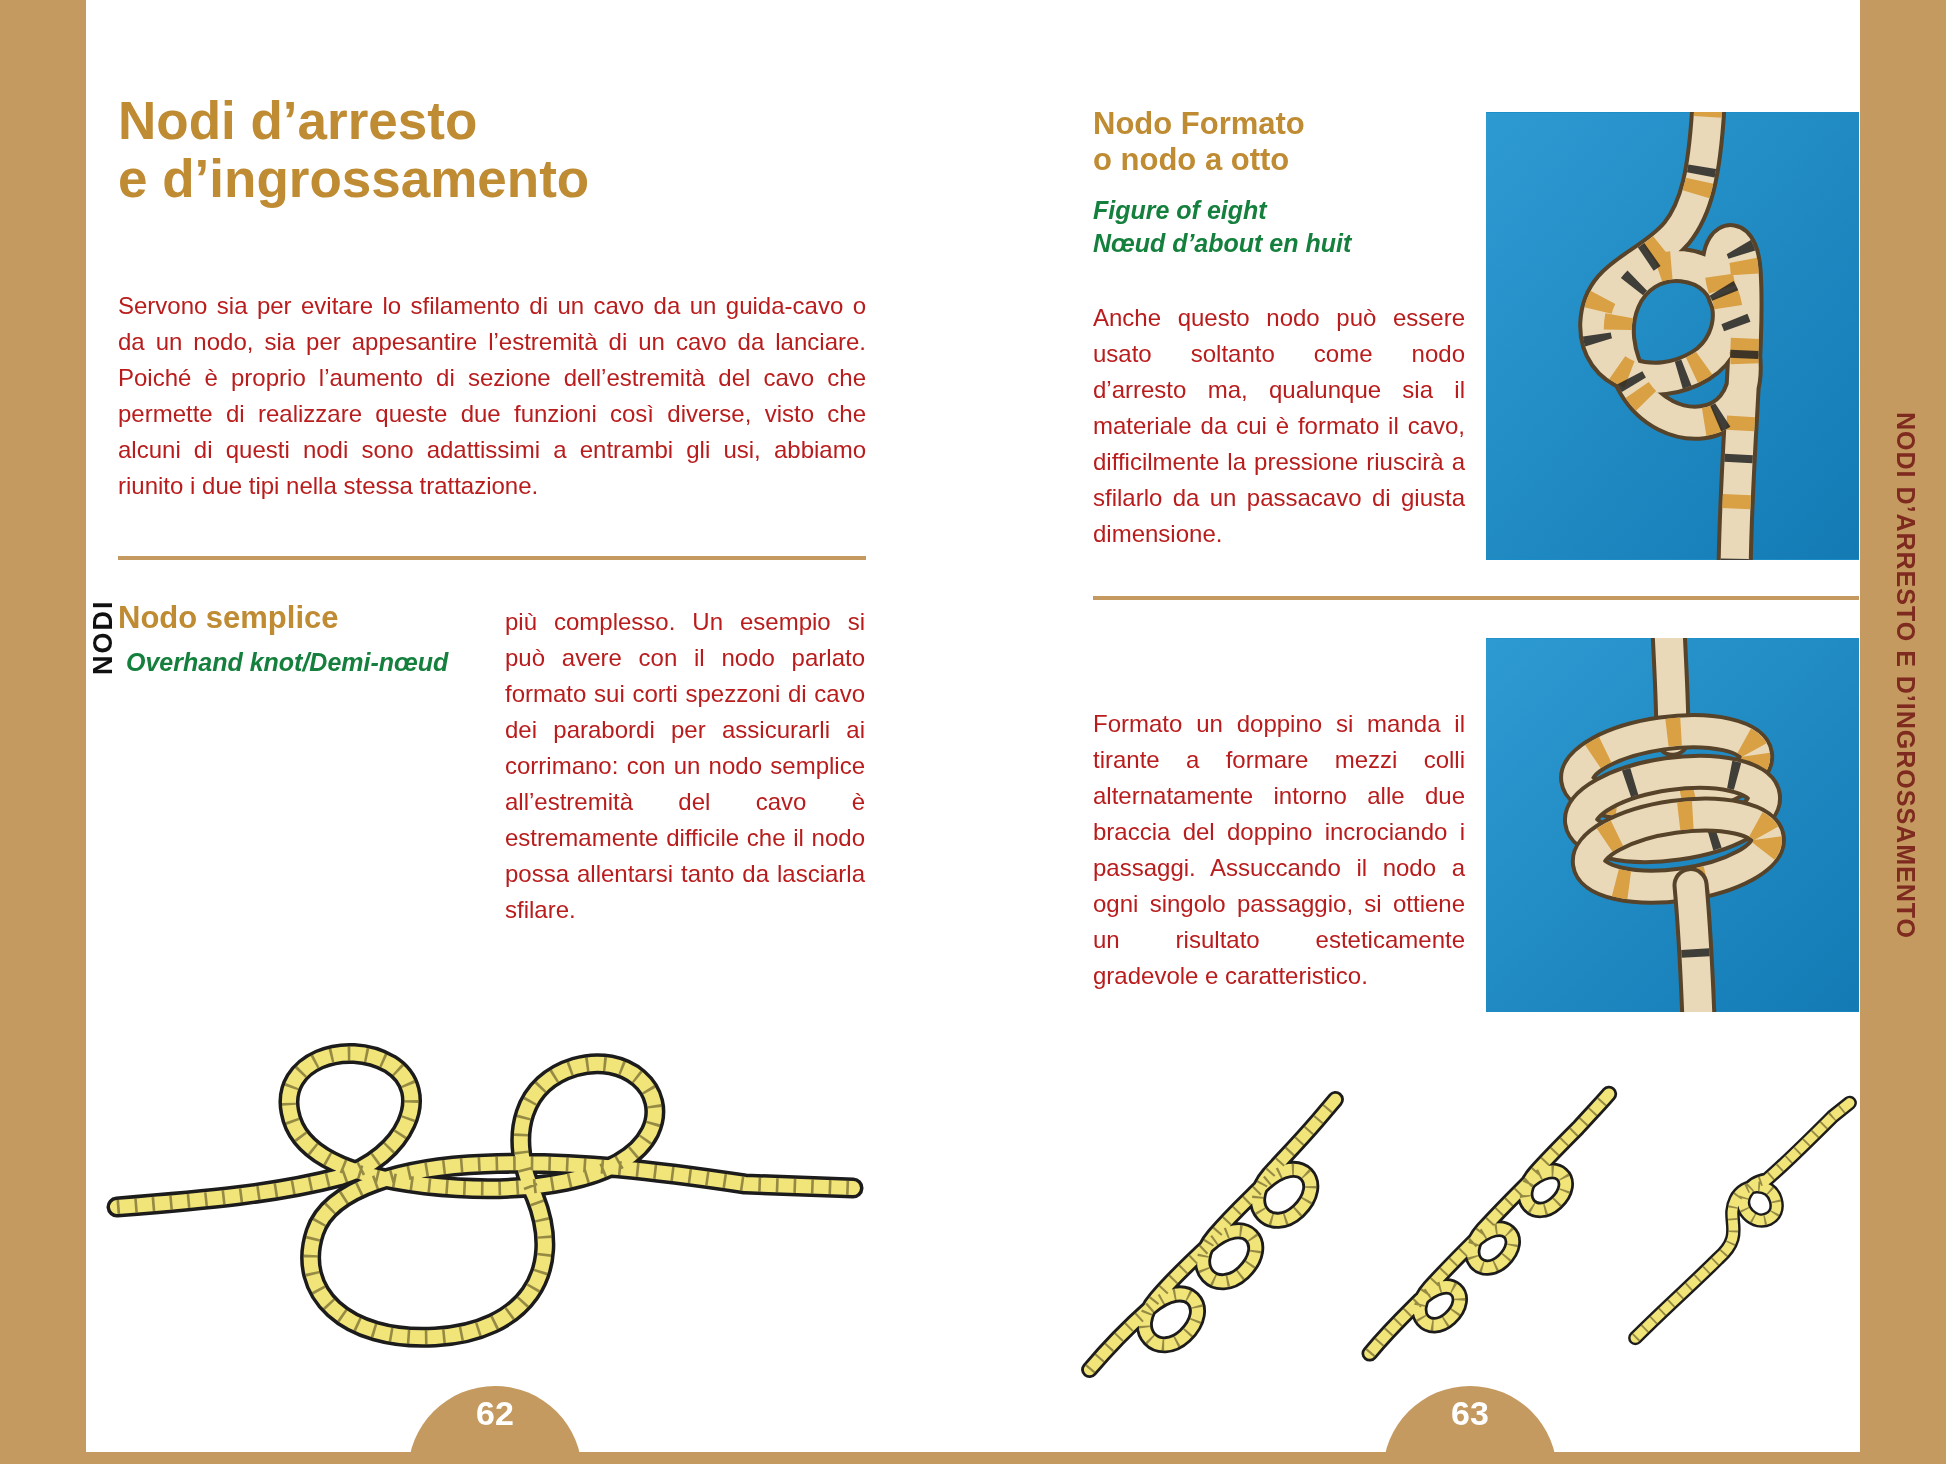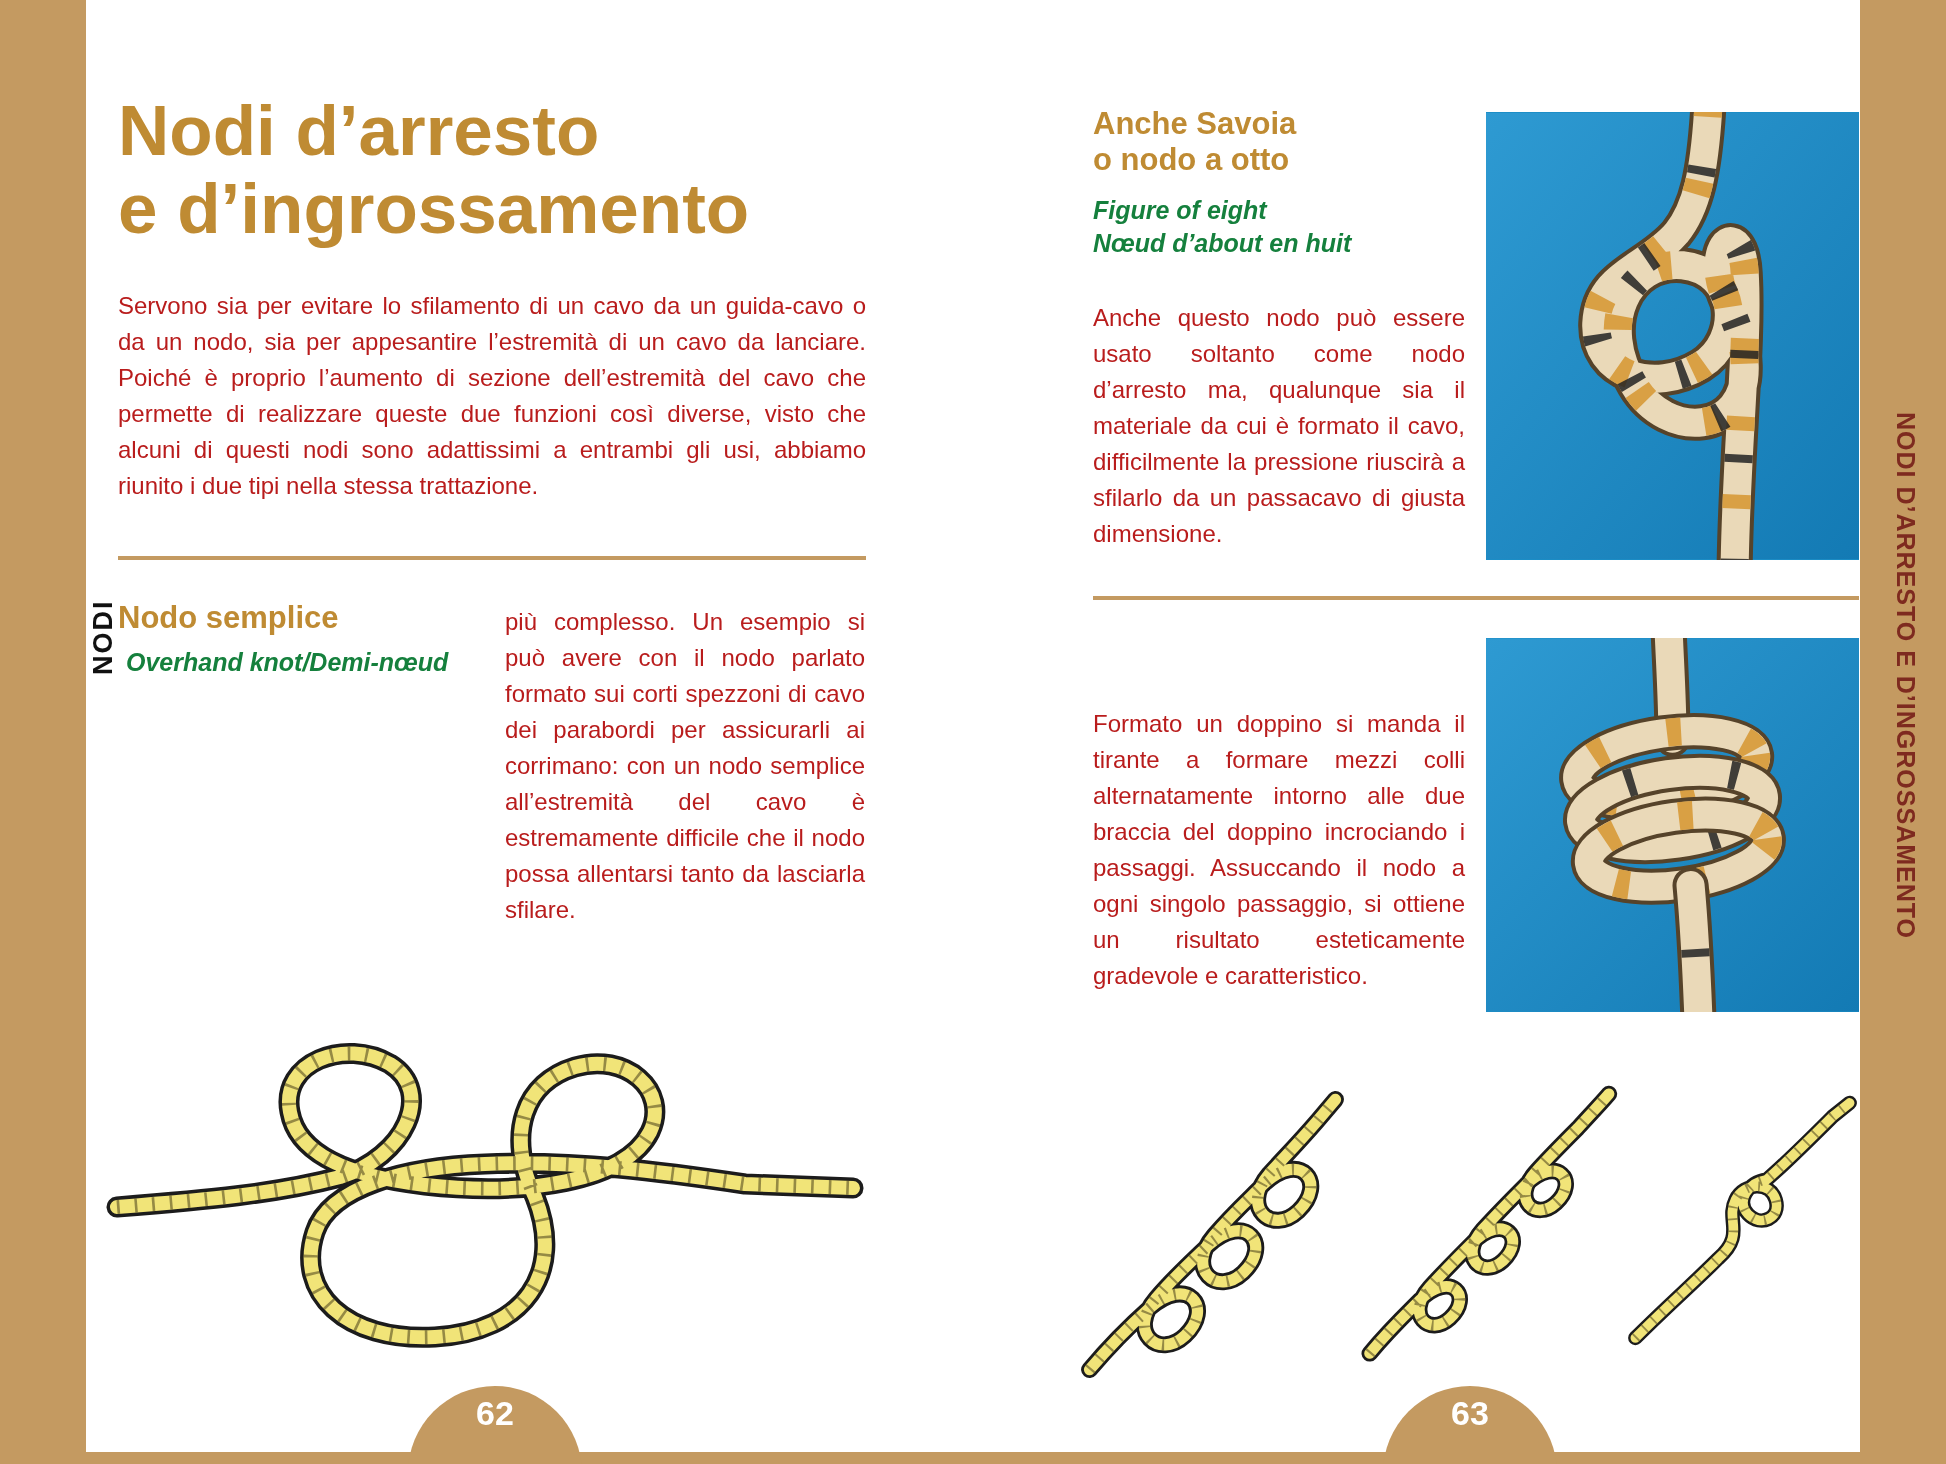--- a/index.html
+++ b/index.html
@@ -23,21 +23,21 @@
   }
   .vlabel-right{
     position:absolute;left:1886px;top:412px;height:420px;width:34px;
     writing-mode:vertical-rl;
     font-size:25px;font-weight:bold;color:#7e2a1f;letter-spacing:1px;
     white-space:nowrap;
   }
 
   .title{
     position:absolute;left:118px;top:92px;width:760px;
-    color:#bf8b33;font-weight:bold;font-size:71px;line-height:1.1;
+    color:#bf8b33;font-weight:bold;font-size:53px;line-height:1.1;
   }
   .body-txt{font-size:24px;line-height:1.5;text-align:justify;color:#b91c1c;}
   .intro{position:absolute;left:118px;top:288px;width:748px;}
   .divider{position:absolute;height:4px;background:#c49a61;}
   .div-left{left:118px;top:556px;width:748px;}
   .div-right{left:1093px;top:596px;width:766px;}
 
   .h-gold{color:#bf8b33;font-weight:bold;font-size:31px;line-height:1.15;}
   .sub-ital{font-weight:bold;font-style:italic;font-size:25px;color:#15803d;line-height:1.3;}
 
@@ -112,21 +112,21 @@
       <path class="rope-yellow" d="M 12 235 C 100 228, 170 222, 235 205 C 300 185, 330 120, 285 92 C 240 66, 175 90, 185 140 C 193 185, 250 205, 320 213 C 420 224, 520 210, 545 160 C 565 118, 520 80, 470 95 C 420 110, 400 160, 430 225 C 460 300, 420 360, 330 365 C 240 370, 190 320, 210 260 C 225 215, 300 195, 380 192 C 470 188, 560 200, 640 212 L 748 216"></path>
       <path class="rope-tw" d="M 12 235 C 100 228, 170 222, 235 205 C 300 185, 330 120, 285 92 C 240 66, 175 90, 185 140 C 193 185, 250 205, 320 213 C 420 224, 520 210, 545 160 C 565 118, 520 80, 470 95 C 420 110, 400 160, 430 225 C 460 300, 420 360, 330 365 C 240 370, 190 320, 210 260 C 225 215, 300 195, 380 192 C 470 188, 560 200, 640 212 L 748 216"></path>
     </svg>
   </div>
 
   <div class="disc disc-left">
     <span class="num">62</span>
   </div>
 
   <div class="s1-head h-gold">
-    <span>Anche Savoia</span><br>
+    <span>Nodo Formato</span><br>
     <span>o nodo a otto</span>
   </div>
   <div class="s1-sub sub-ital">
     <span>Figure of eight</span><br>
     <span>Nœud d’about en huit</span>
   </div>
   <div class="s1-body body-txt">Anche questo nodo può essere usato soltanto come nodo d’arresto ma, qualunque sia il materiale da cui è formato il cavo, difficilmente la pressione riuscirà a sfilarlo da un passacavo di giusta dimensione.</div>
 
   <div class="photo photo1">
     <svg width="373" height="448" viewBox="0 0 372 445">

